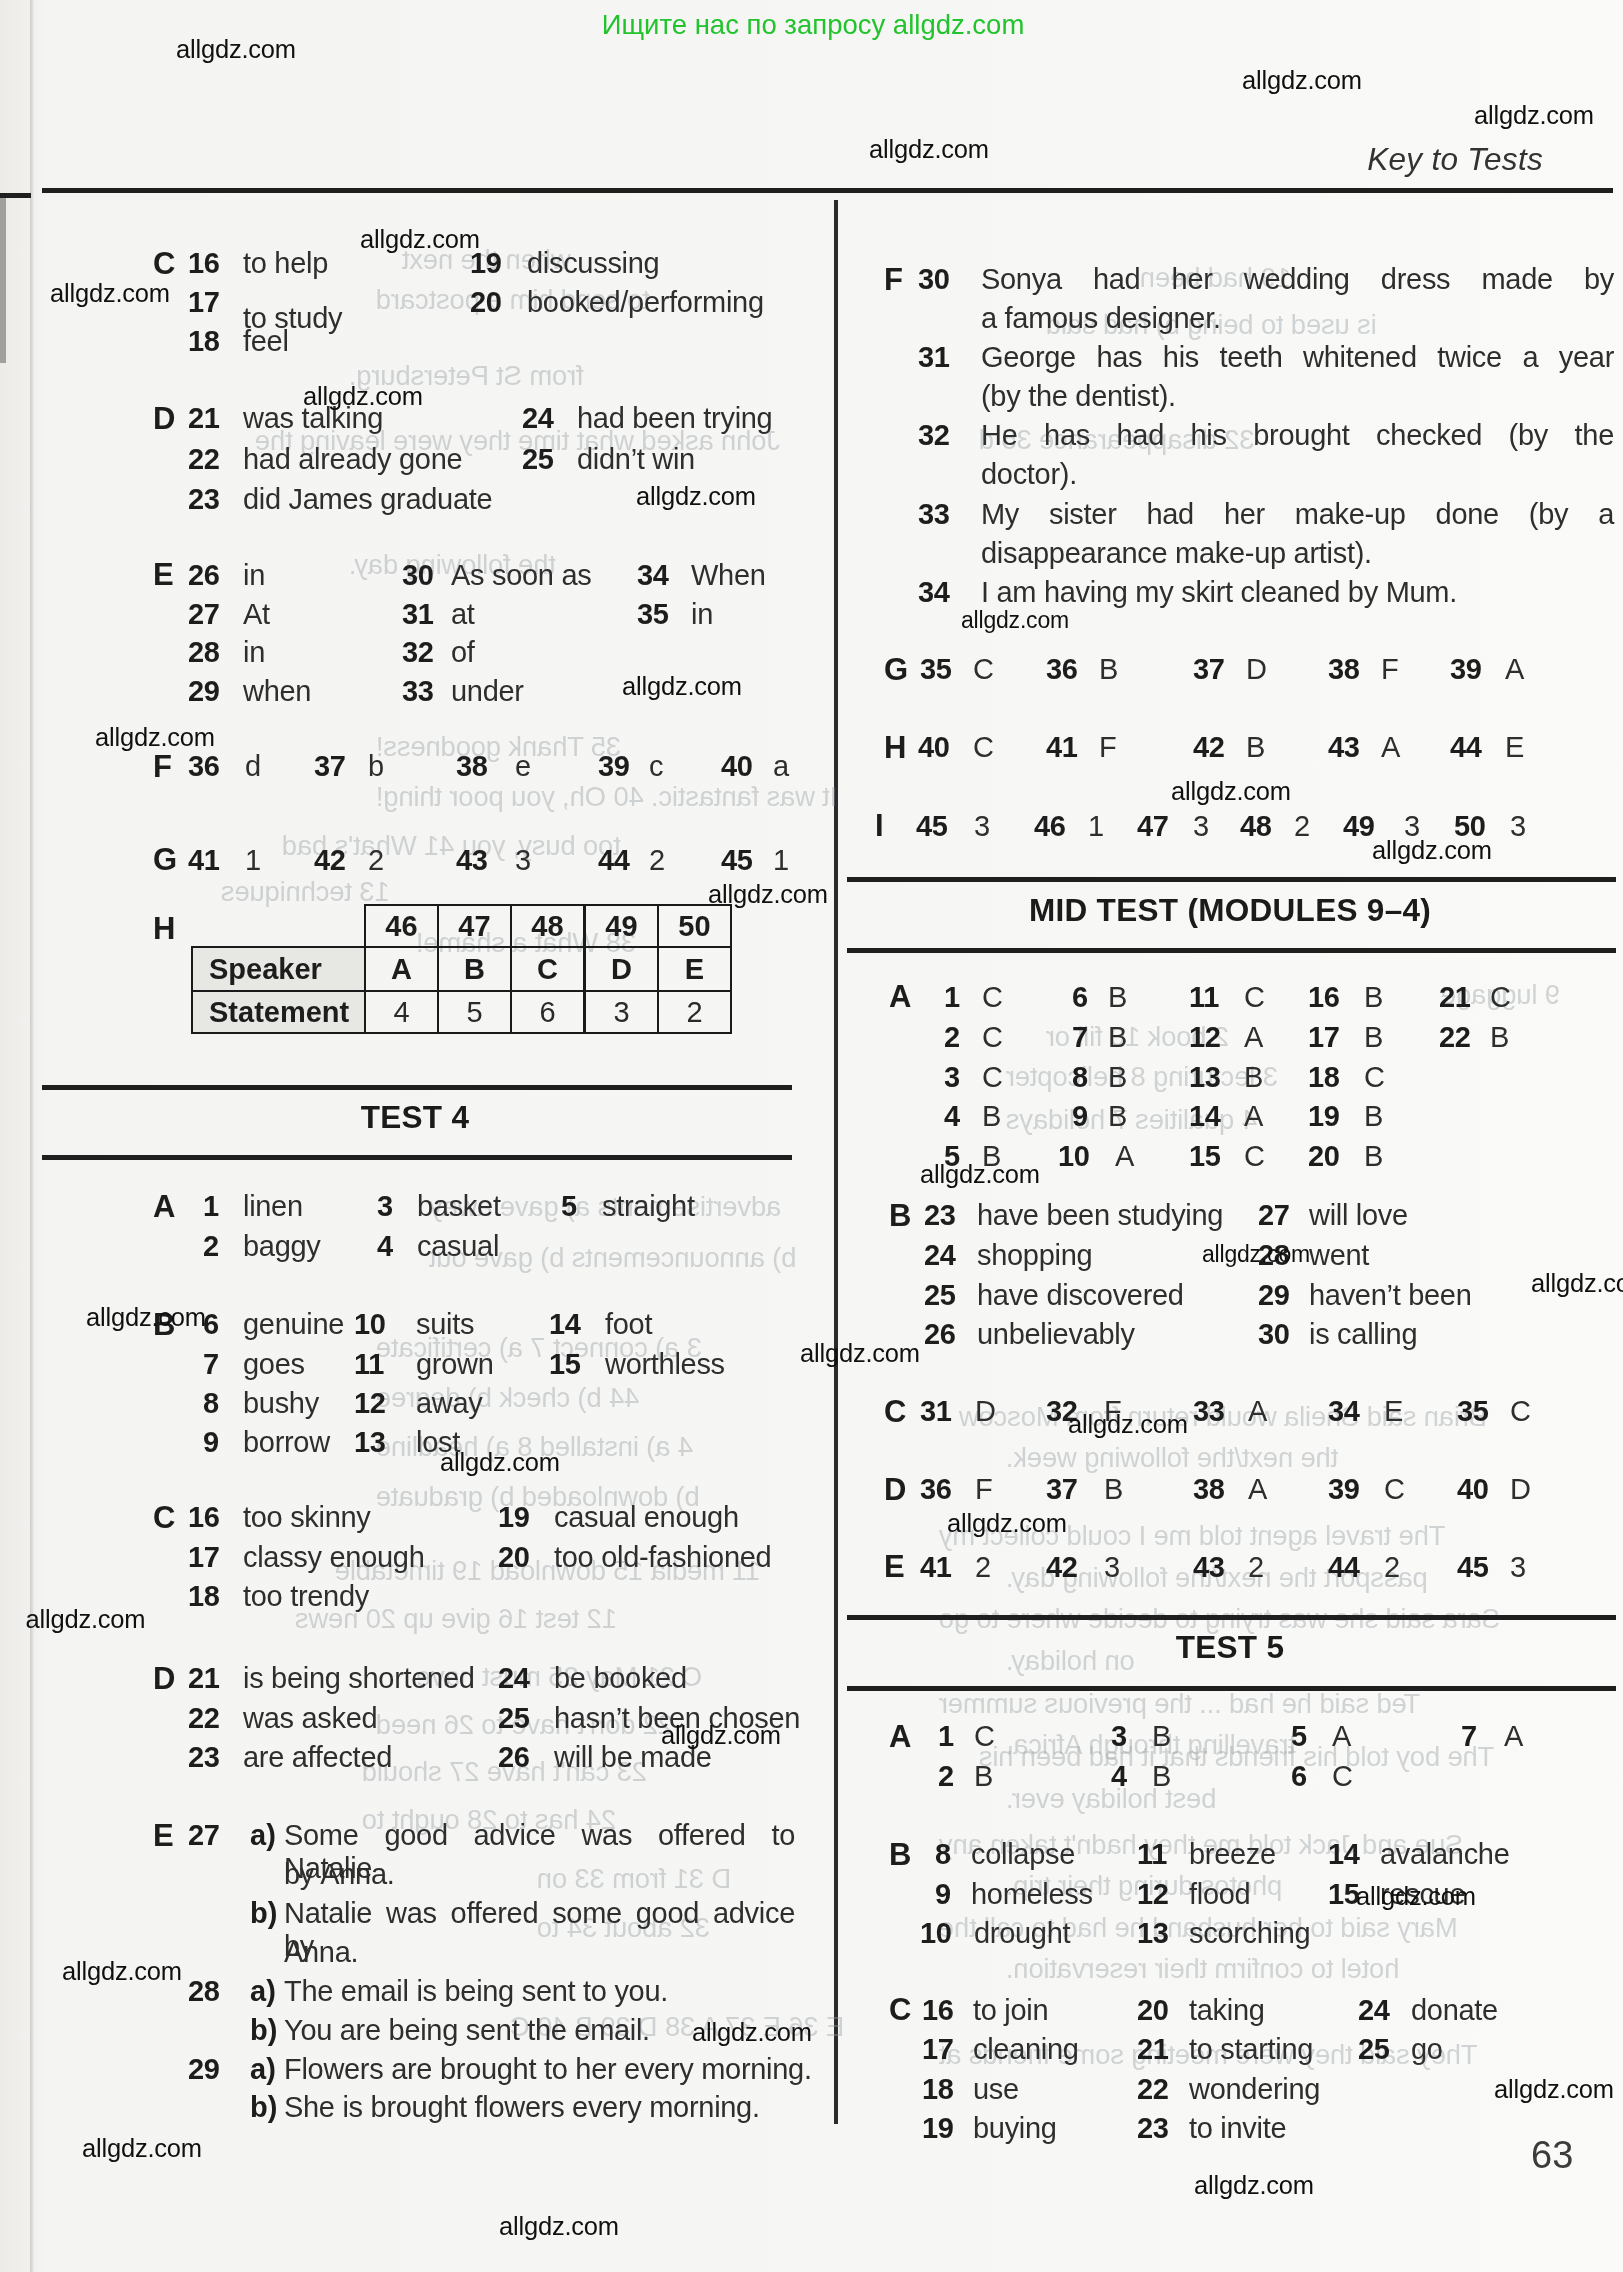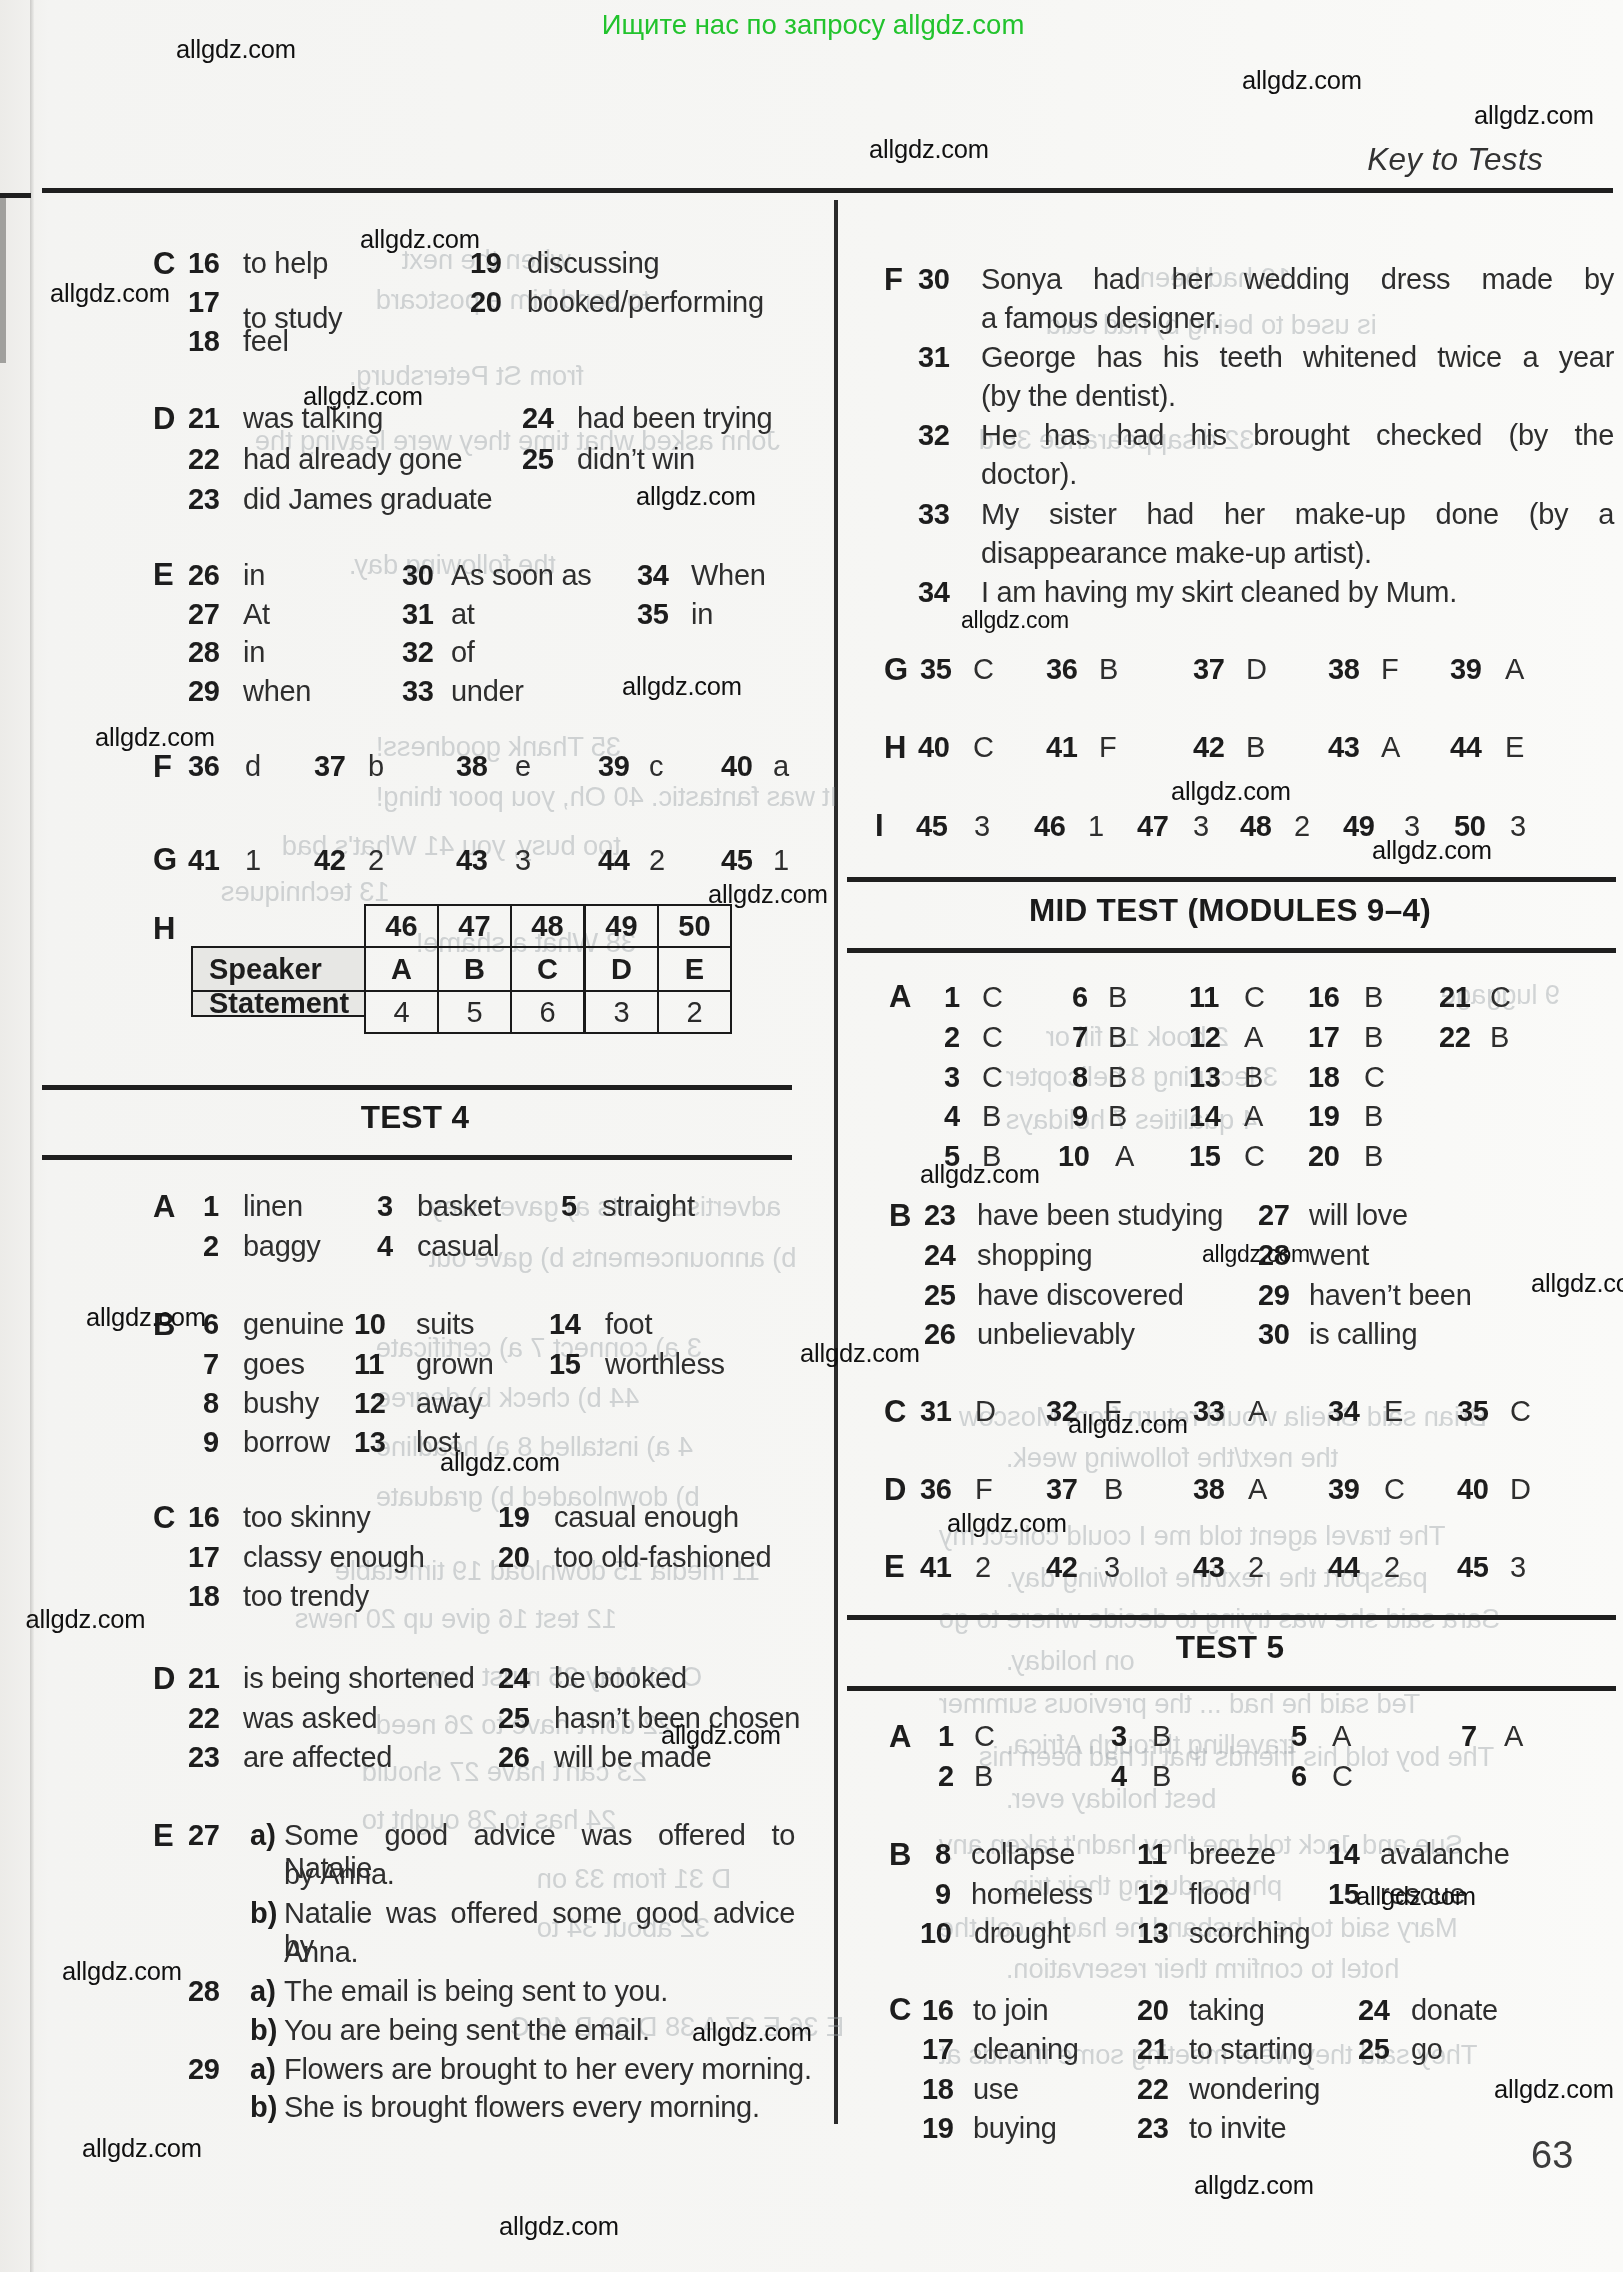--- a/index.html
+++ b/index.html
@@ -448,21 +448,21 @@
       <span class="abs tbl-cell tbl-num" style="left: 437px; top: 904px; width: 75px; height: 44px;">47</span>
       <span class="abs tbl-cell tbl-num" style="left: 510px; top: 904px; width: 75px; height: 44px;">48</span>
       <span class="abs tbl-cell tbl-num" style="left: 584px; top: 904px; width: 75px; height: 44px;">49</span>
       <span class="abs tbl-cell tbl-num" style="left: 657px; top: 904px; width: 75px; height: 44px;">50</span>
       <span class="abs tbl-cell tbl-label" style="left: 191px; top: 946px; width: 175px; height: 46px;">Speaker</span>
       <span class="abs tbl-cell tbl-num" style="left: 364px; top: 946px; width: 75px; height: 46px;">A</span>
       <span class="abs tbl-cell tbl-num" style="left: 437px; top: 946px; width: 75px; height: 46px;">B</span>
       <span class="abs tbl-cell tbl-num" style="left: 510px; top: 946px; width: 75px; height: 46px;">C</span>
       <span class="abs tbl-cell tbl-num" style="left: 584px; top: 946px; width: 75px; height: 46px;">D</span>
       <span class="abs tbl-cell tbl-num" style="left: 657px; top: 946px; width: 75px; height: 46px;">E</span>
-      <span class="abs tbl-cell tbl-label" style="left: 191px; top: 990px; width: 175px; height: 27px;">Statement</span>
+      <span class="abs tbl-cell tbl-label" style="left: 191px; top: 990px; width: 175px; height: 44px;">Statement</span>
       <span class="abs tbl-cell tbl-val" style="left: 364px; top: 990px; width: 75px; height: 44px;">4</span>
       <span class="abs tbl-cell tbl-val" style="left: 437px; top: 990px; width: 75px; height: 44px;">5</span>
       <span class="abs tbl-cell tbl-val" style="left: 510px; top: 990px; width: 75px; height: 44px;">6</span>
       <span class="abs tbl-cell tbl-val" style="left: 584px; top: 990px; width: 75px; height: 44px;">3</span>
       <span class="abs tbl-cell tbl-val" style="left: 657px; top: 990px; width: 75px; height: 44px;">2</span>
       <span class="abs wm" style="left: 176px; top: 35px;">allgdz.com</span>
       <span class="abs wm" style="left: 1242px; top: 66px;">allgdz.com</span>
       <span class="abs wm" style="left: 1474px; top: 101px;">allgdz.com</span>
       <span class="abs wm" style="left: 869px; top: 135px;">allgdz.com</span>
       <span class="abs wm" style="left: 360px; top: 225px;">allgdz.com</span>

